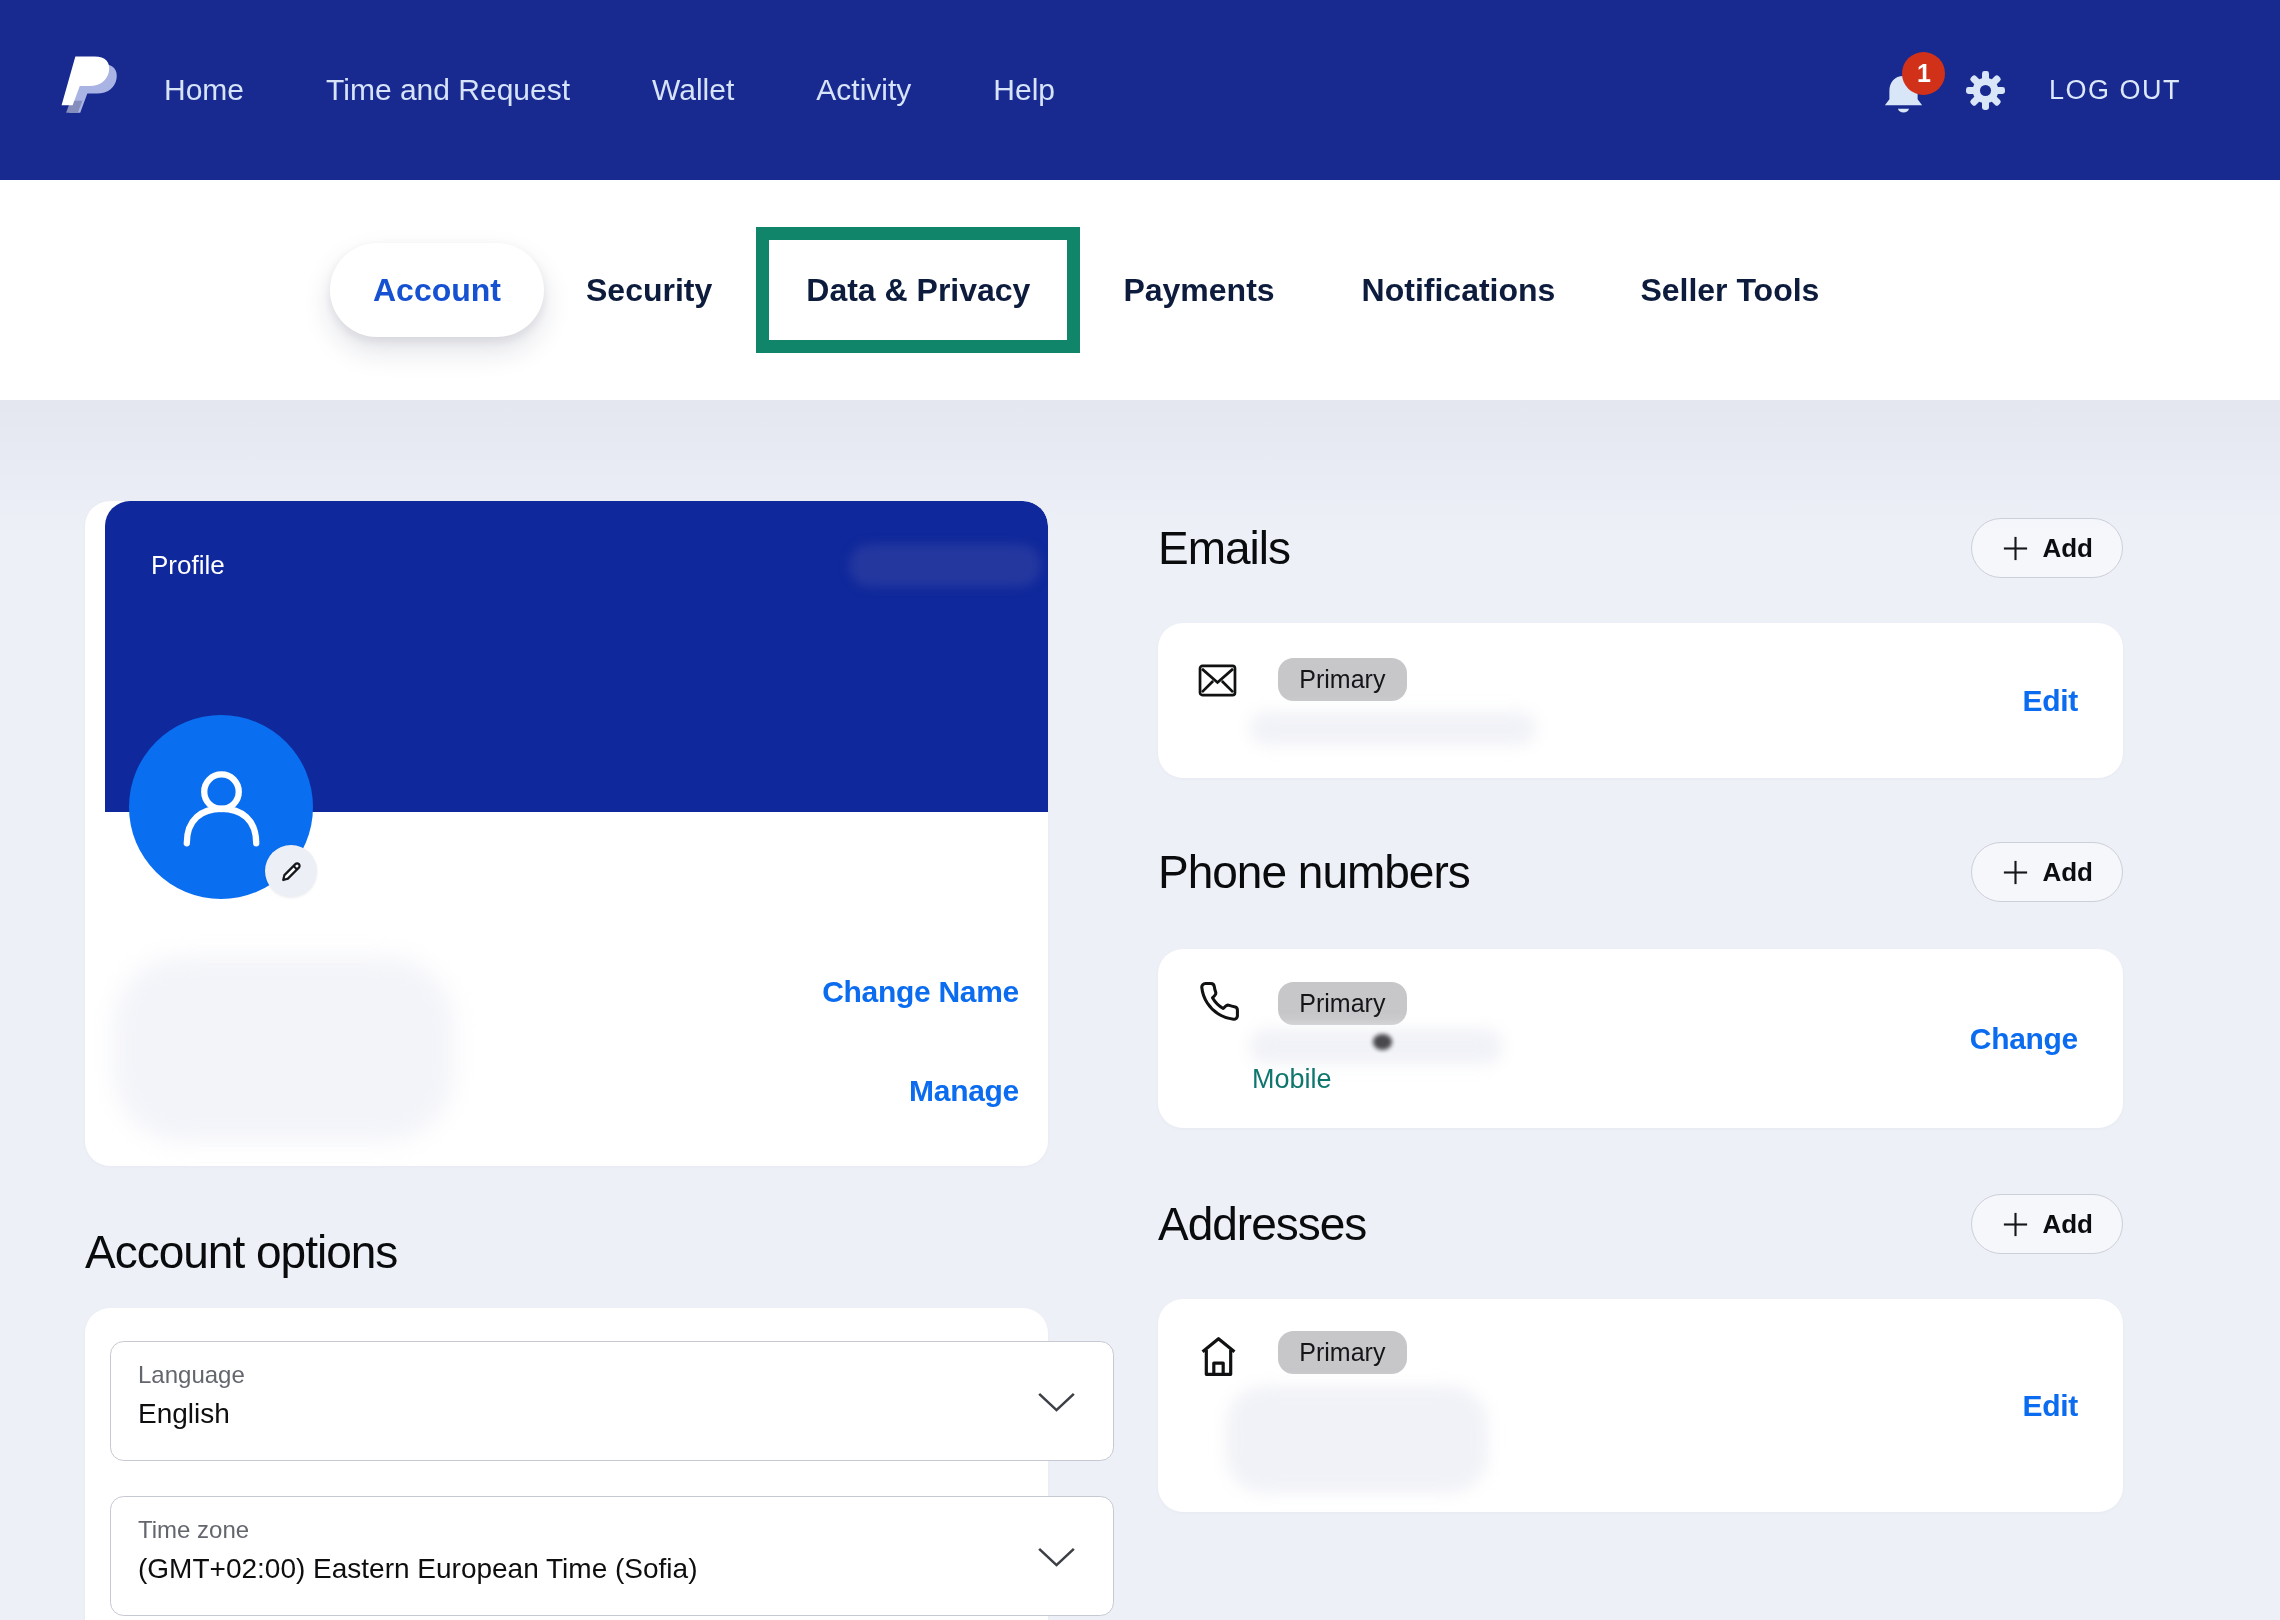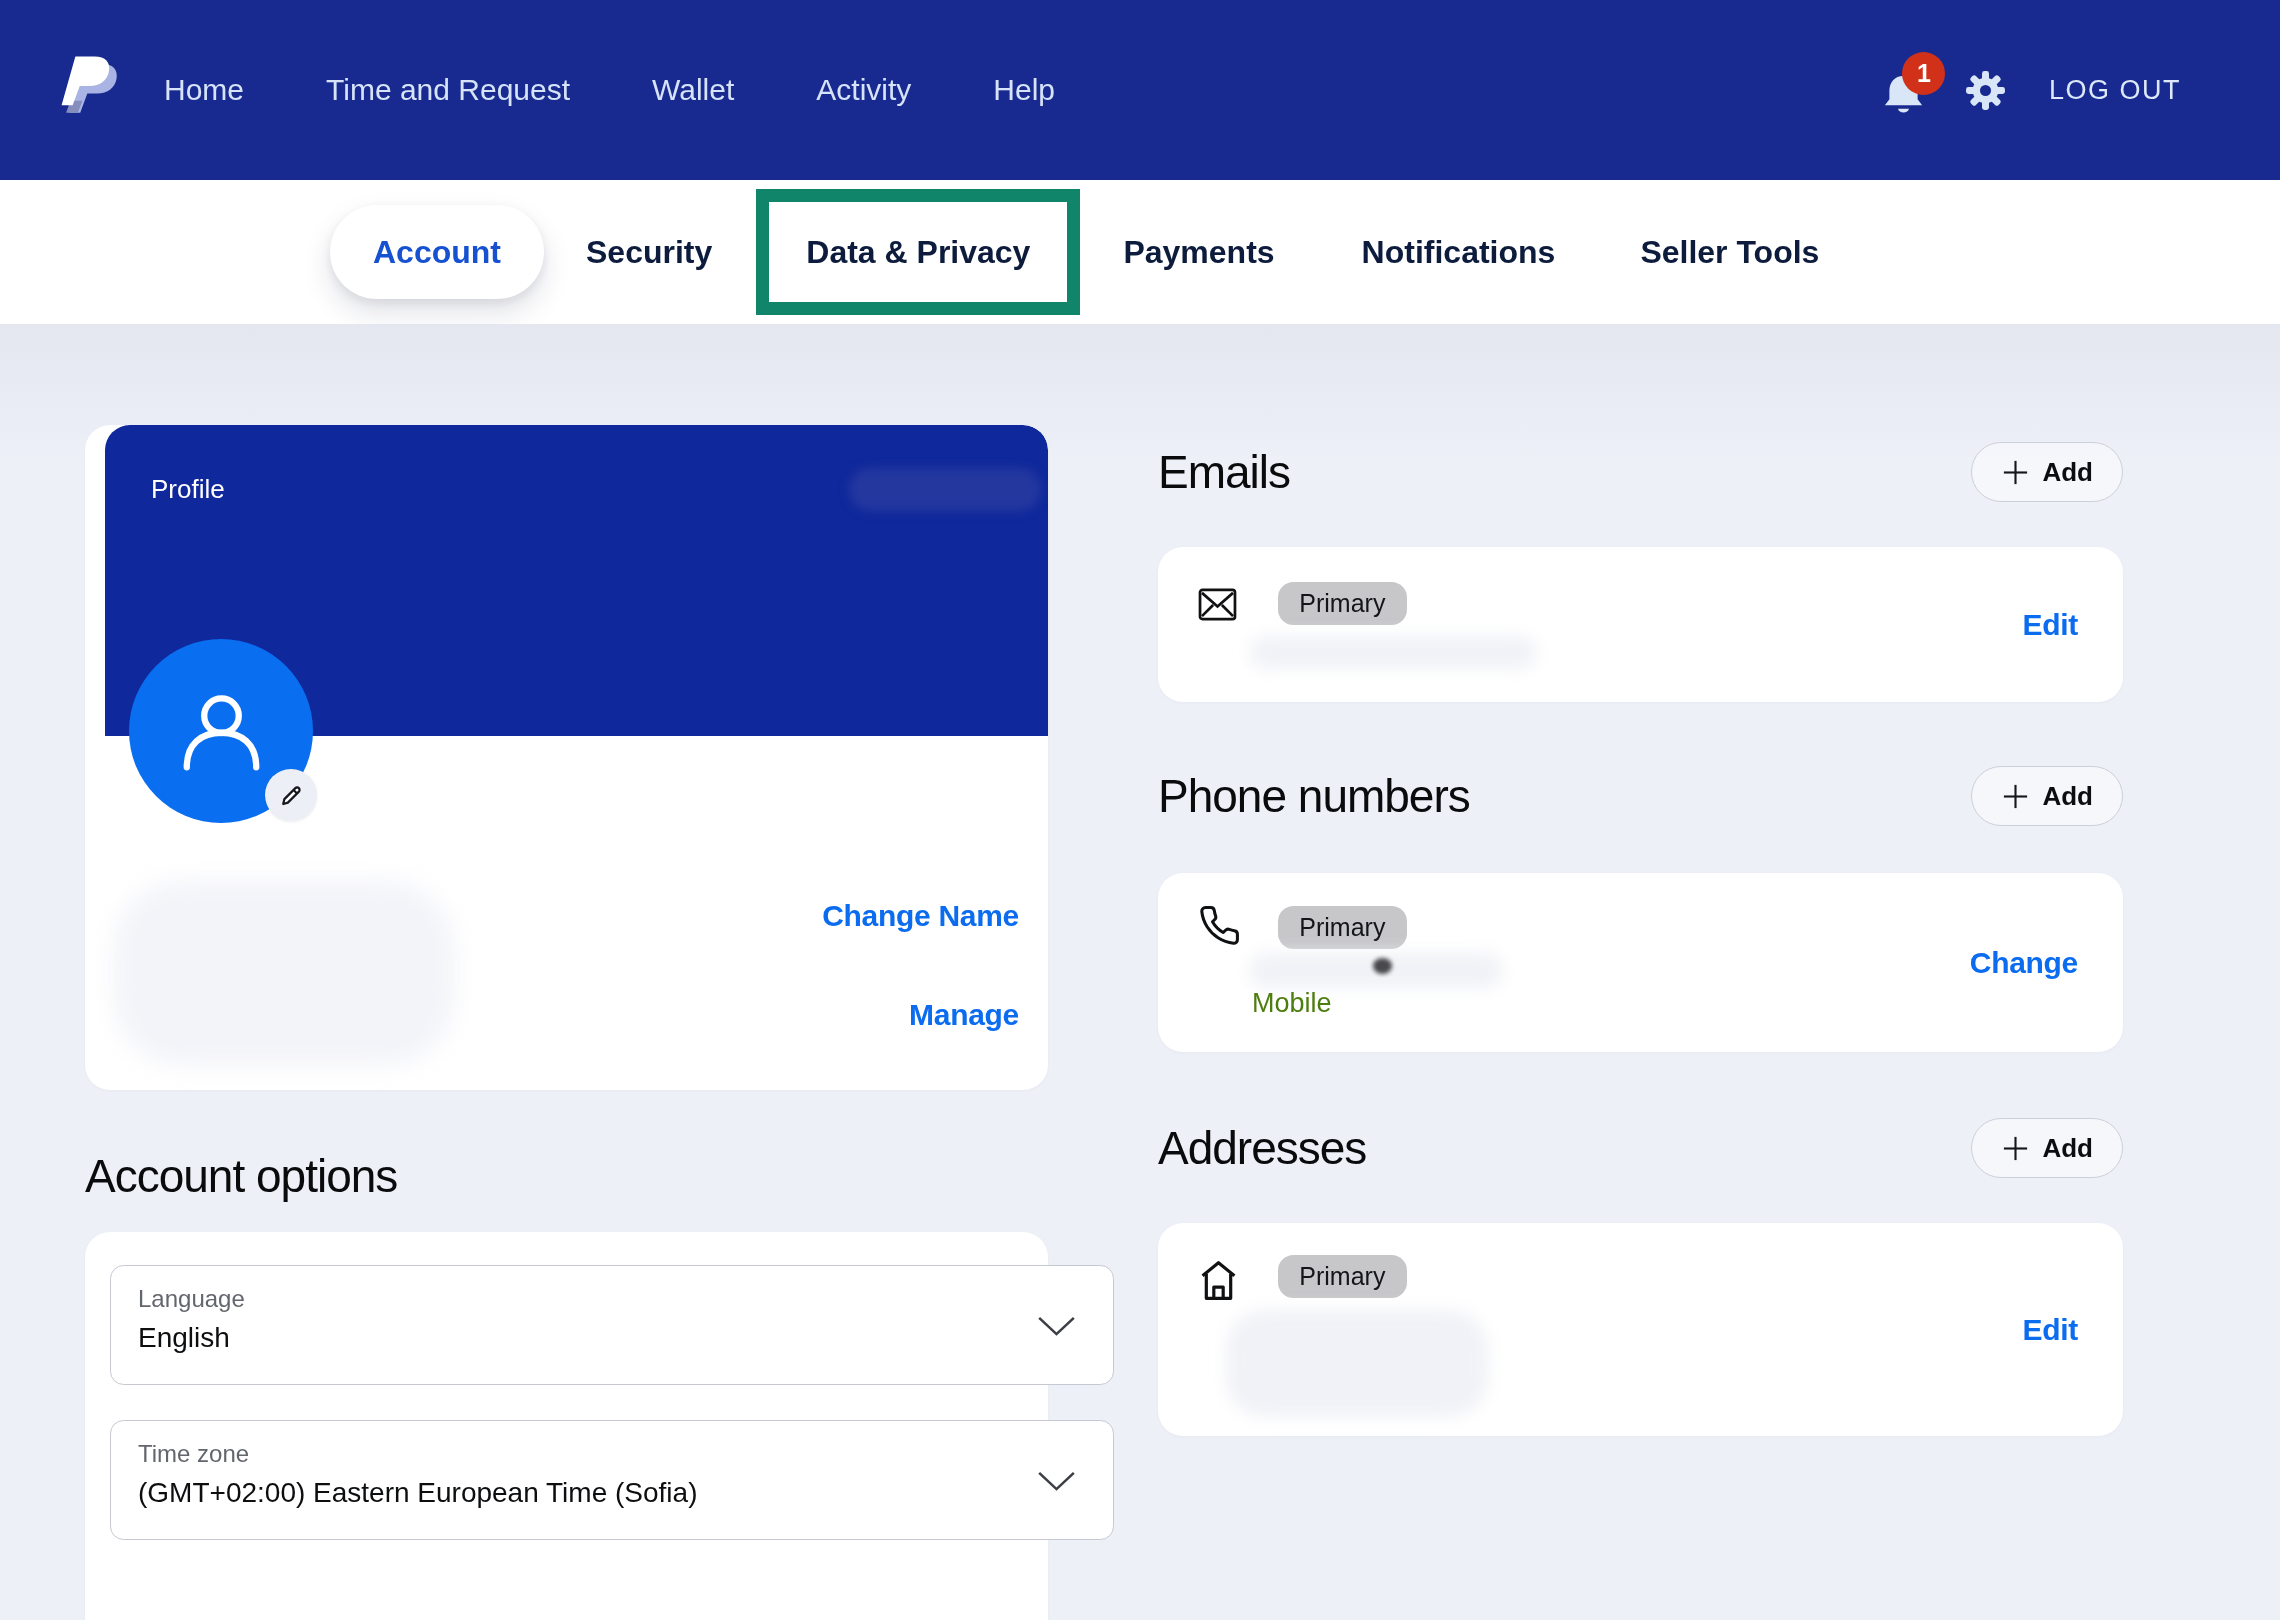--- a/index.html
+++ b/index.html
@@ -14,21 +14,21 @@
   .nav-right { margin-left:auto; display:flex; align-items:center; }
   .bell-wrap { position:relative; width:45px; height:56px; margin-right:39px; cursor:pointer; }
   .bell-wrap svg { position:absolute; left:0; bottom:0; }
   .notif-badge { position:absolute; top:-9.7px; right:-19.4px; width:43px; height:43px; border-radius:50%;
                  background:#d23119; color:#fff; font-size:25px; font-weight:700;
                  display:flex; align-items:center; justify-content:center; }
   .gear-wrap { width:41px; height:41px; margin-right:43px; cursor:pointer; }
   .logout { color:#dde9fa; font-size:27px; font-weight:500; letter-spacing:1.5px; cursor:pointer; }
 
   
-  .tabbar { height:144px; background:#ffffff; display:flex; align-items:center; padding-left:330px; }
+  .tabbar { height:220px; background:#ffffff; display:flex; align-items:center; padding-left:330px; }
   .tab { font-size:32px; font-weight:600; color:#0d1c3d; cursor:pointer; white-space:nowrap; }
   .tab-pill { height:94px; padding:0 43px; border-radius:58px; background:#fff; display:flex; align-items:center;
               box-shadow:0 3.9px 9.7px rgba(20,30,70,.08), 0 13.6px 29px rgba(20,30,70,.13); cursor:pointer; }
   .tab-pill .tab-label { font-size:32px; font-weight:700; color:#1551d0; }
   .tab-security { margin-left:42px; }
   .annotation-box { margin-left:44px; height:126px; border:13.6px solid #10856a; background:#fff;
                     display:flex; align-items:center; padding:0 37px; }
   .tab-payments { margin-left:43px; }
   .tab-notifications { margin-left:87px; }
   .tab-seller { margin-left:85px; }
@@ -78,21 +78,21 @@
   .emails-card { left:1158px; top:223px; width:965px; height:155px; }
   .phones-card { left:1158px; top:549px; width:965px; height:179px; }
   .addr-card   { left:1158px; top:899px; width:965px; height:213px; }
   .item-icon { position:absolute; left:40px; }
   .primary-badge { position:absolute; left:92px; background:#c7c7ca; border-radius:15.5px; height:43px;
                    padding:0 21.3px; display:flex; align-items:center; font-size:25px; color:#141518;margin-left:28px; }
   .card-link-right { position:absolute; right:45px; top:50%; transform:translateY(-50%); }
   .redact-line { position:absolute; background:#f1f2f7; filter:blur(7.8px); border-radius:15.5px; }
   .phone-smudge { position:absolute; left:215px; top:85px; width:19.4px; height:15.5px; border-radius:50%;
                   background:#2b2b30; filter:blur(1.9px); opacity:.85; }
-  .phone-type { position:absolute; left:94px; top:115px; font-size:27px; color:#4d7c0f; }
+  .phone-type { position:absolute; left:94px; top:115px; font-size:27px; color:#0f766e; }
 </style>
 </head>
 <body>
 
 <div class="navbar">
   <svg class="pp-logo" viewBox="0 0 46 56">
     <g transform="skewX(-10) translate(10,2)">
       <path fill="#a9b4e4" d="M12 8 H25 C32.5 8 36.5 12 36.5 18 C36.5 24 32.5 28 25 28 H18.5 L16 41 H8.5 Z"></path>
       <path fill="#848dbb" d="M8 33 h8 l-1.6 8 h-8 z"></path>
       <path fill="#ffffff" d="M6 3 H19 C26.5 3 30.5 7 30.5 13 C30.5 19 26.5 23 19 23 H12.5 L10 36 H2.5 Z"></path>

